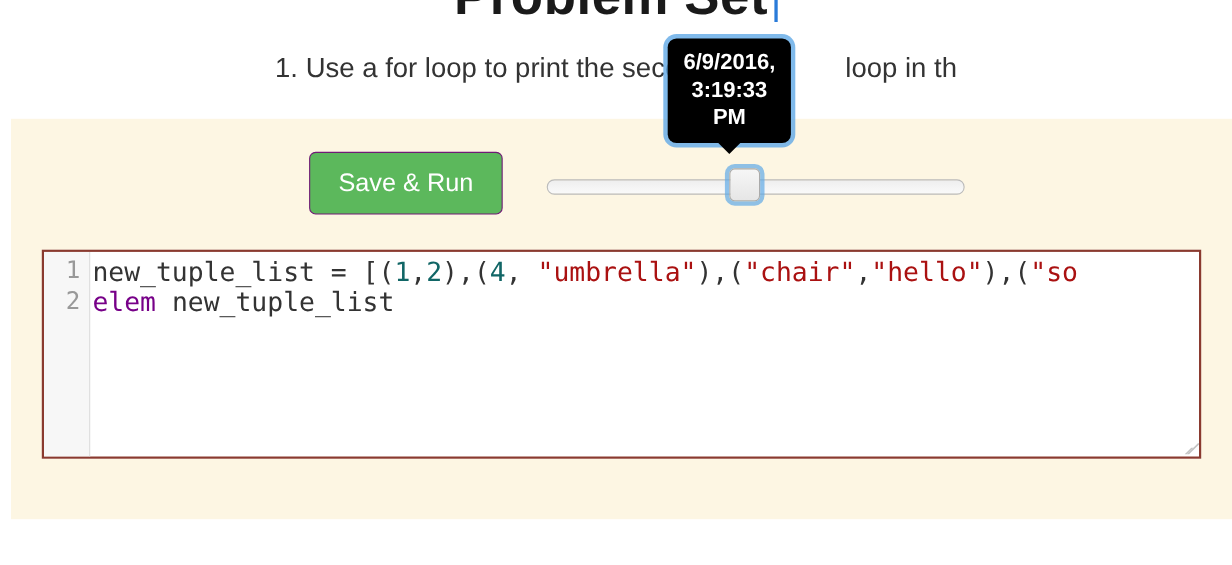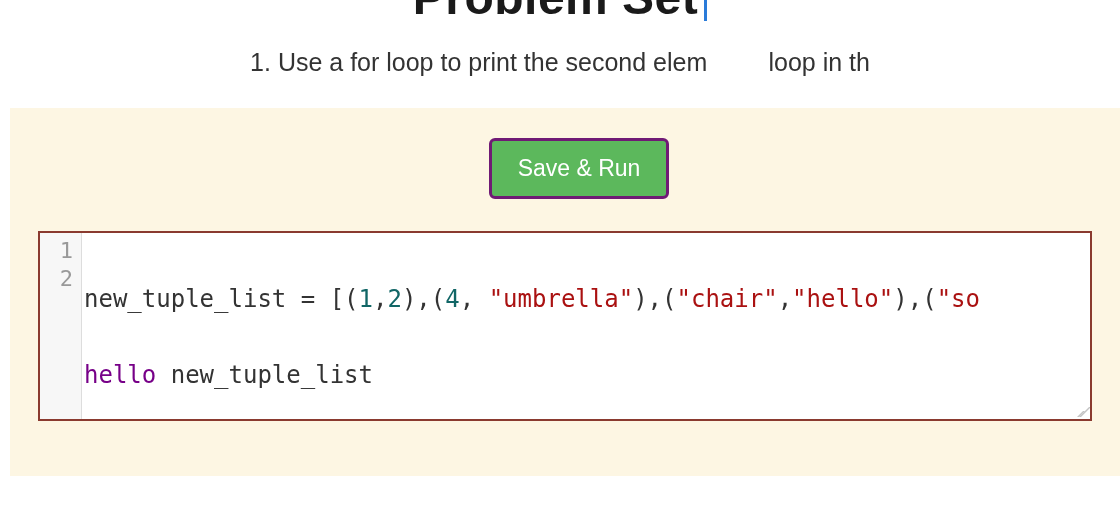--- a/index.html
+++ b/index.html
@@ -52,21 +52,21 @@
       display: flex;
       align-items: center;
       justify-content: center;
       gap: 40px;
       position: relative;
       margin-bottom: 32px;
     }
     .save-run-btn {
       background: #5cb85c;
       color: #fff;
-      border: 3px solid #701a75;
+      border: 1px solid #701a75;
       border-radius: 6px;
       padding: 14px 26px;
       font-size: 23px;
       font-weight: 500;
       cursor: pointer;
       margin-left: 28px;
     }
     .slider-wrap {
       position: relative;
       width: 380px;
@@ -140,21 +140,21 @@
       line-height: 28px;
     }
     .code-area {
       position: absolute;
       left: 44px; top: 4px; right: 0;
       font-family: "Menlo", "Consolas", monospace;
       font-size: 24px;
       line-height: 28px;
       white-space: nowrap;
     }
-    .code-line { height: 28px; margin-top: 48px; }
+    .code-line { height: 28px; }
     .tok-var { color: #333; }
     .tok-op { color: #333; }
     .tok-punc { color: #333; }
     .tok-num { color: #166; }
     .tok-str { color: #a11; }
     .tok-kw { color: #708; font-weight: 500; }
     .resize-grip {
       position: absolute;
       right: 2px;
       bottom: 2px;
@@ -185,27 +185,34 @@
 
 <div class="problem-text">
   <span>1.</span> <span>Use a for loop to print the second elem</span><span style="visibility:hidden">ent in</span><span>loop in th</span>
 </div>
 
 <div class="activecode-container">
 
   <div class="controls">
     <button class="save-run-btn">Save &amp; Run</button>
 
+    <div class="slider-wrap">
+      <div class="tooltip">6/9/2016,
+3:19:33
+PM</div>
+      <div class="slider-track"></div>
+      <div class="slider-handle"></div>
+    </div>
   </div>
 
   <div class="editor">
     <div class="gutter">
       <div class="gutter-line">1</div>
       <div class="gutter-line">2</div>
     </div>
     <div class="code-area">
       <div class="code-line"><span class="tok-var">new_tuple_list</span><span class="tok-op"> = </span><span class="tok-punc">[(</span><span class="tok-num">1</span><span class="tok-punc">,</span><span class="tok-num">2</span><span class="tok-punc">),(</span><span class="tok-num">4</span><span class="tok-punc">,  </span><span class="tok-str">"umbrella"</span><span class="tok-punc">),(</span><span class="tok-str">"chair"</span><span class="tok-punc">,</span><span class="tok-str">"hello"</span><span class="tok-punc">),(</span><span class="tok-str">"so</span></div>
-      <div class="code-line"><span class="tok-kw">hello</span><span> </span><span class="tok-var">new_tuple_list</span></div>
+      <div class="code-line"><span class="tok-kw">elem</span><span> </span><span class="tok-var">new_tuple_list</span></div>
     </div>
     <div class="resize-grip"></div>
   </div>
 
 </div>
 
 </body></html>

